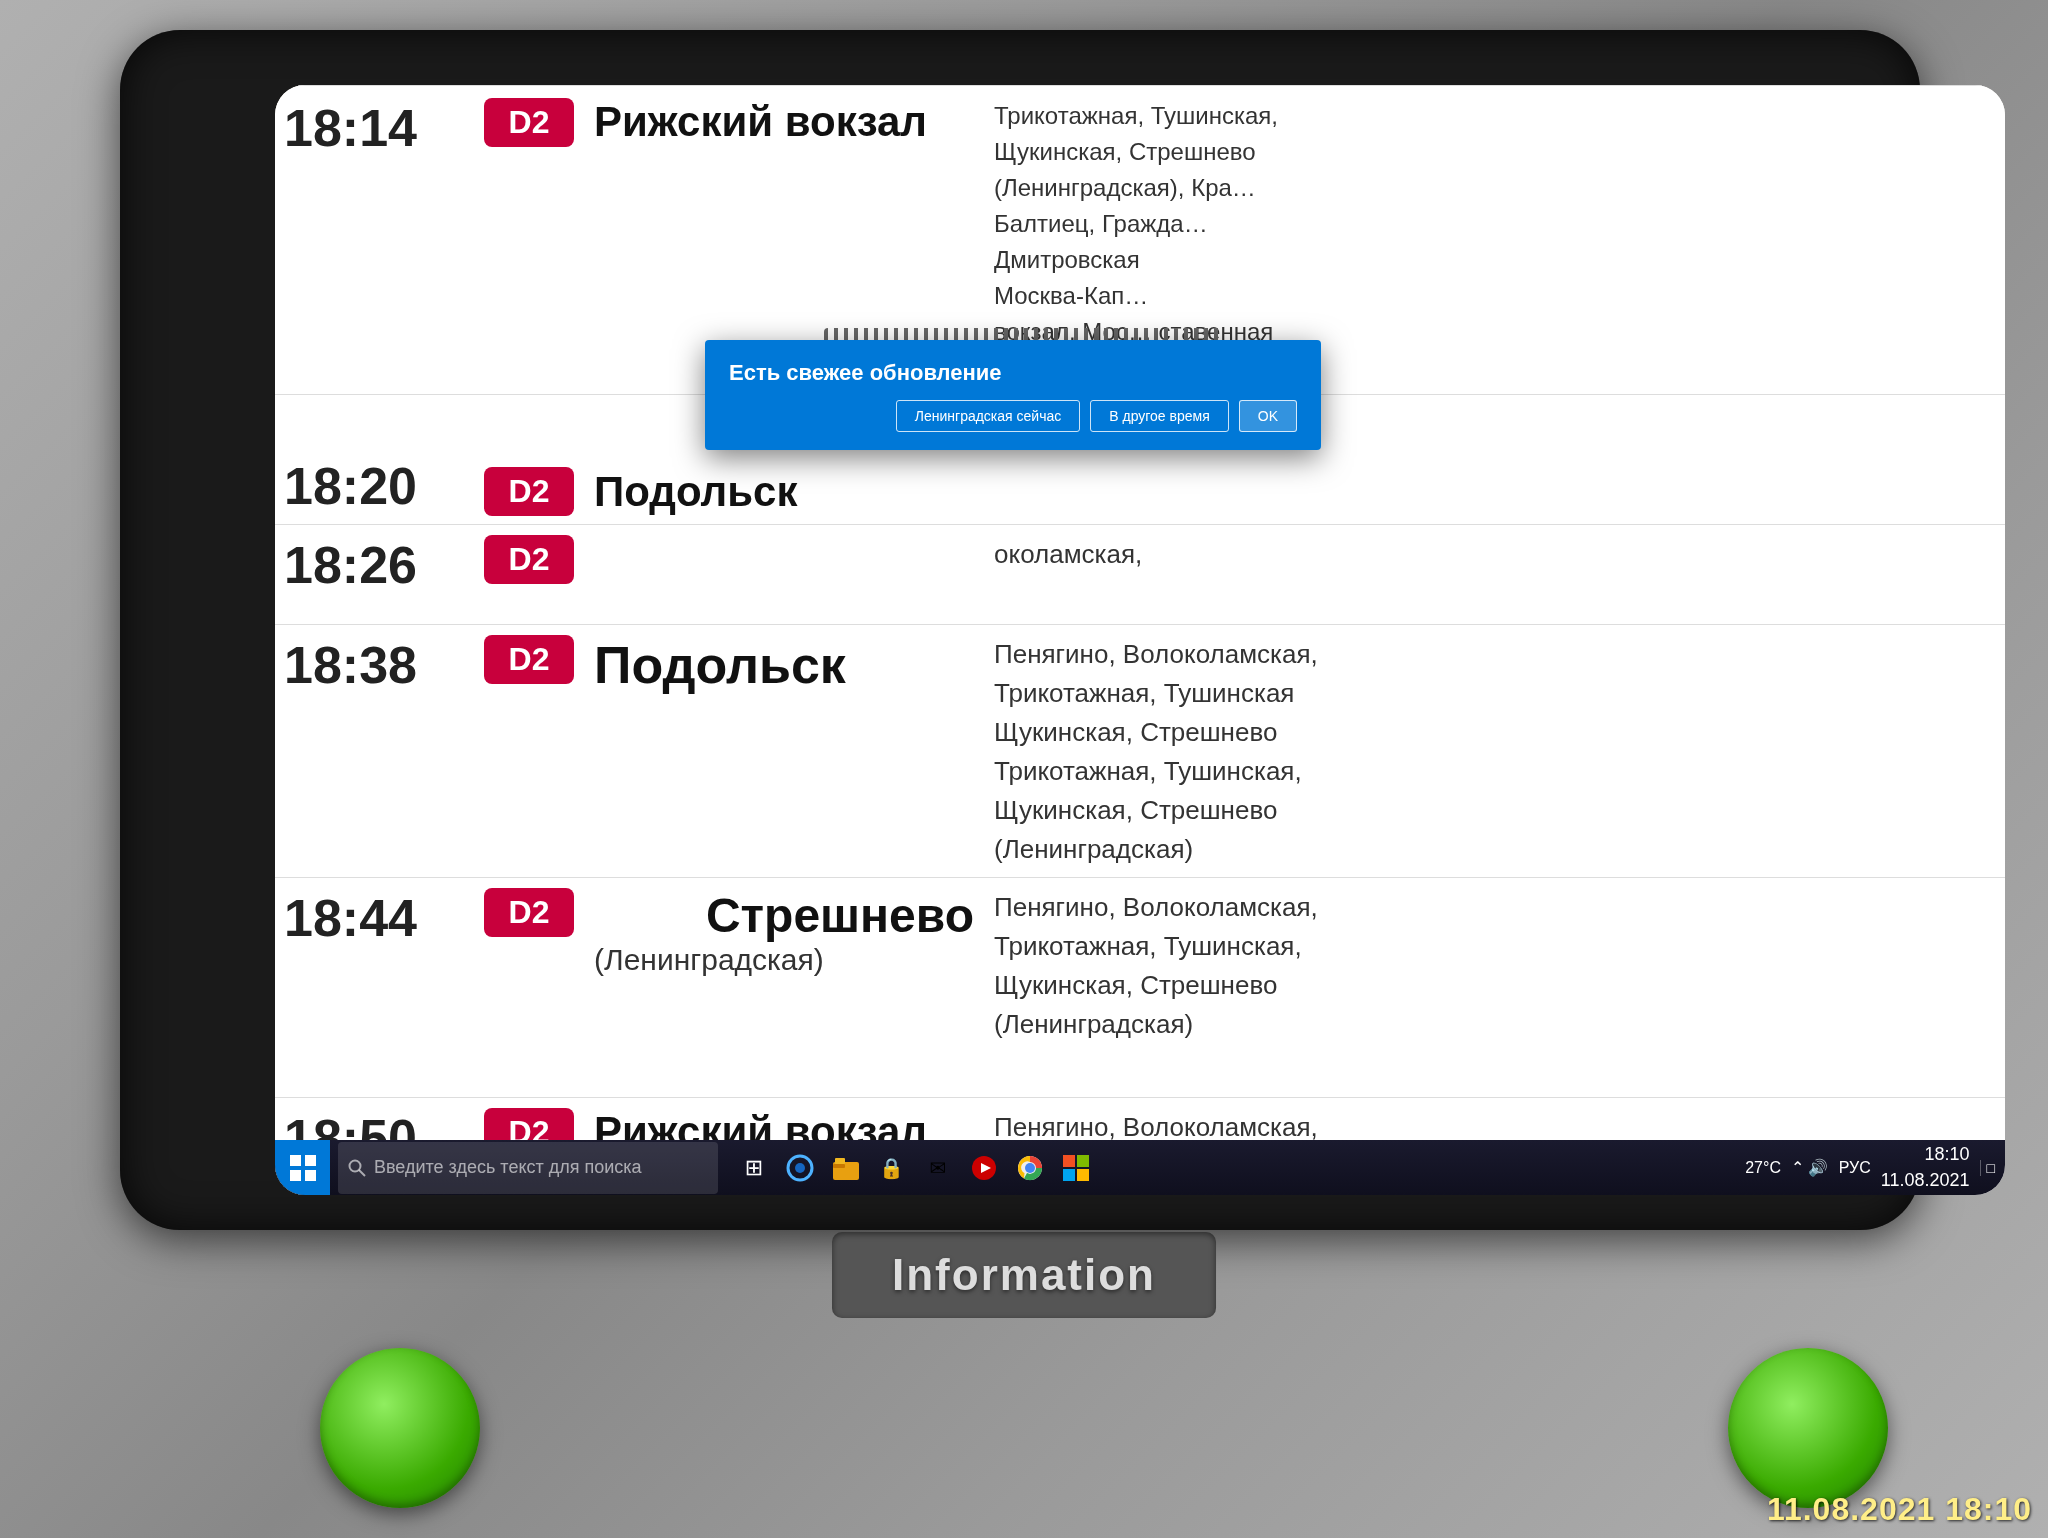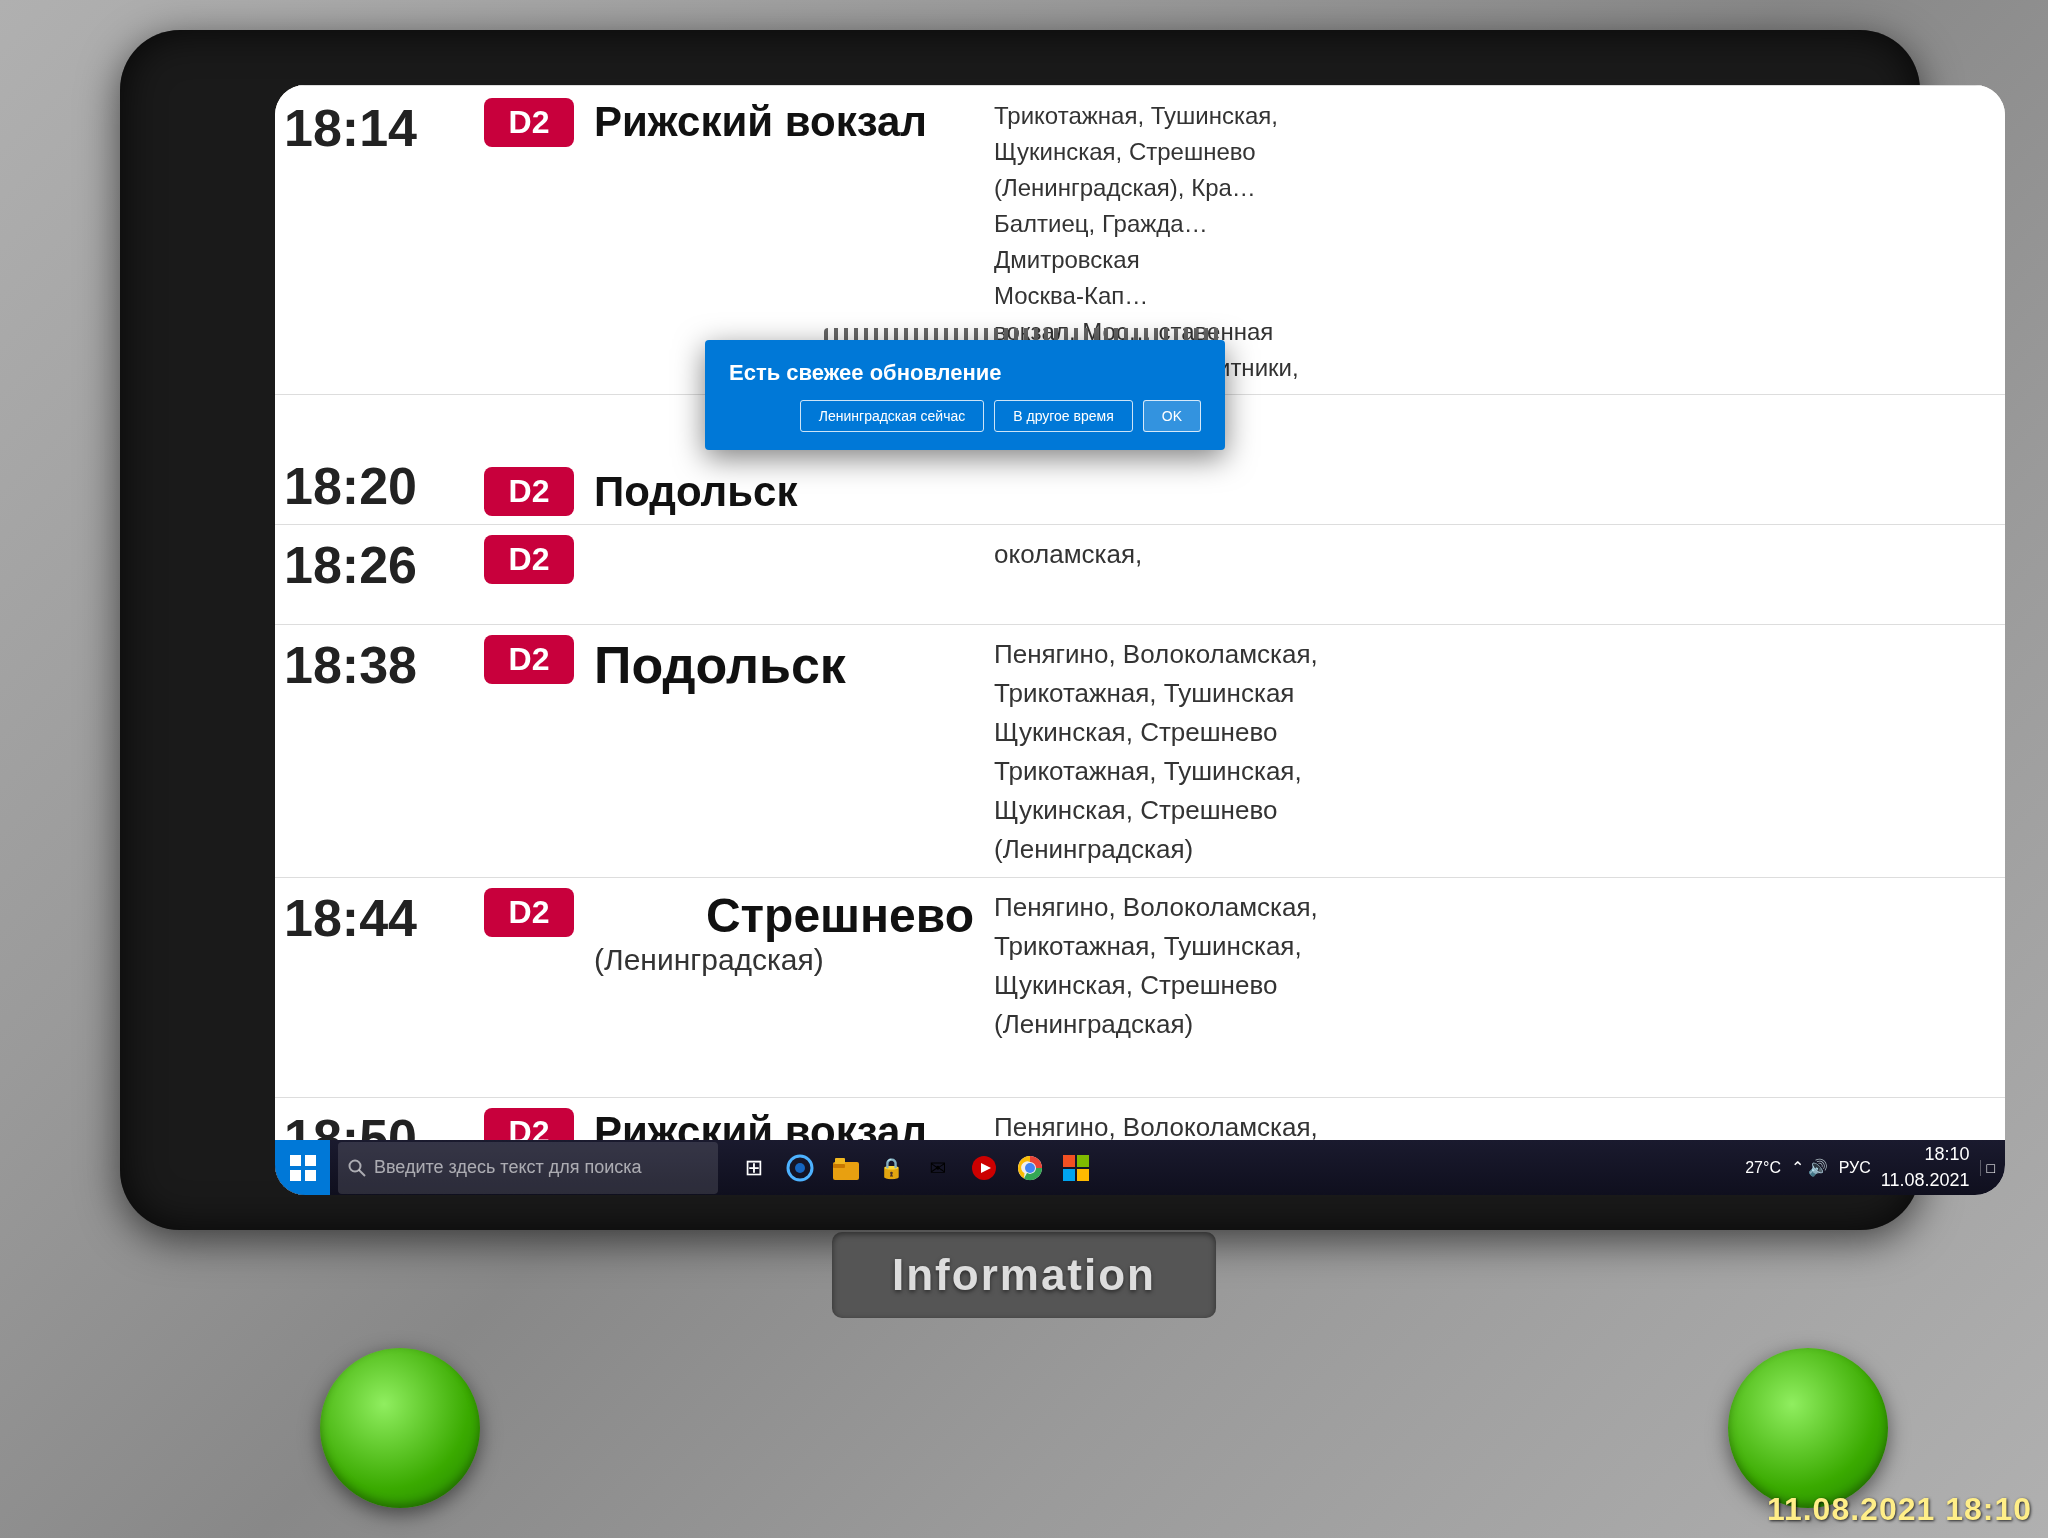--- a/index.html
+++ b/index.html
@@ -171,21 +171,21 @@
       color: white;
       text-align: right;
       line-height: 1.4;
     }
 
     
     .update-dialog {
       position: absolute;
       top: 255px;
       left: 430px;
-      width: 520px;
+      width: 616px;
       background: #0078d7;
       border-radius: 4px;
       box-shadow: 0 8px 30px rgba(0,0,0,0.5);
       z-index: 100;
       padding: 20px 24px 18px;
     }
 
     .dialog-title {
       color: white;
       font-size: 22px;

